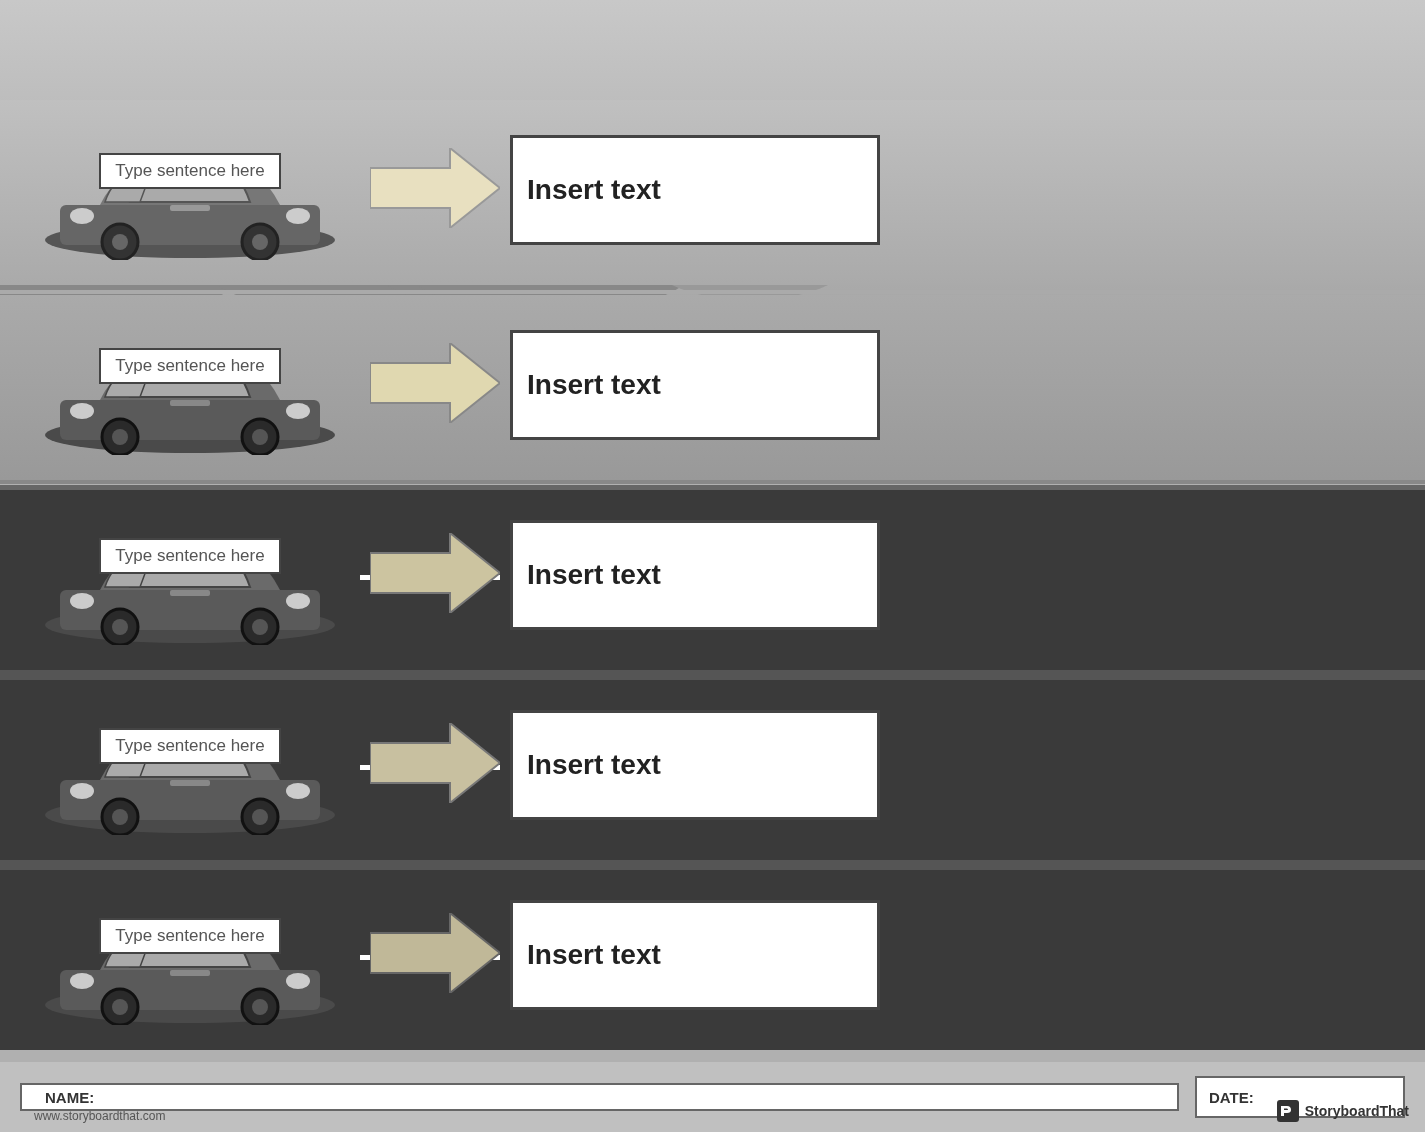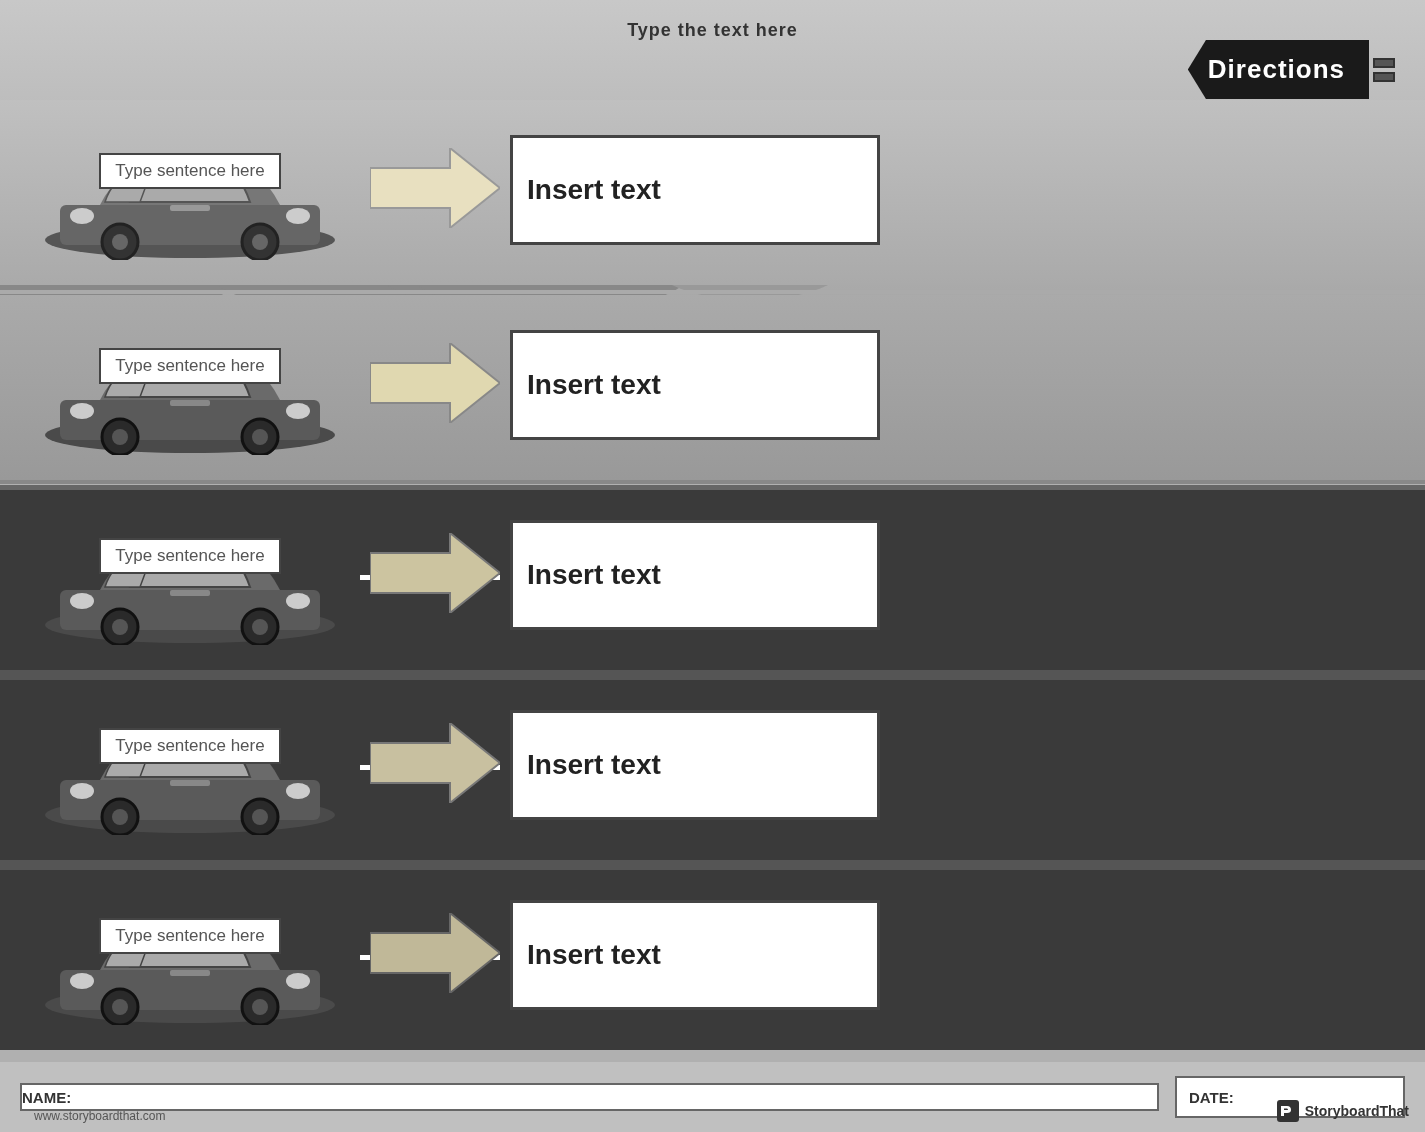--- a/index.html
+++ b/index.html
@@ -105,31 +105,21 @@
 
   <div class="hills">
     <div class="hill hill1"></div>
     <div class="hill hill2"></div>
     <div class="hill hill3"></div>
 
     <div style="position:absolute; width:300px; height:110px; left:400px; top:5px; border-radius:50%; background:#888;"></div>
     <div style="position:absolute; width:200px; height:80px; left:650px; top:20px; border-radius:50%; background:#999;"></div>
   </div>
 
-  <div class="header">
-    <span class="header-title">Type the text here</span>
-  </div>
-
-  <div class="directions-sign">
-    <div class="directions-arrow">Directions</div>
-    <div class="directions-sign-post">
-      <div class="sign-post-dot"></div>
-      <div class="sign-post-dot"></div>
-    </div>
-  </div>
+
 
   <div style="position:absolute; top:100px; left:0; right:0; height:185px; background:linear-gradient(180deg,#c0c0c0 0%,#aaa 100%);"></div>
 
   <div style="position:absolute; top:105px; left:0; right:0; height:170px; display:flex; align-items:center;">
 
     <div style="position:absolute; left:20px; width:340px; height:150px; display:flex; align-items:center; justify-content:center;">
       <svg viewBox="0 0 320 140" width="320" height="140">
 
         <ellipse cx="160" cy="120" rx="145" ry="18" fill="#555"></ellipse>
         <rect x="30" y="85" width="260" height="40" rx="6" fill="#666"></rect>
@@ -326,24 +316,24 @@
         <polygon points="0,20 80,20 80,0 130,40 80,80 80,60 0,60" fill="#c0b898" stroke="#666" stroke-width="2"></polygon>
       </svg>
     </div>
 
     <div style="position:absolute; left:510px; width:370px; height:110px; background:white; border:3px solid #444; display:flex; align-items:center; padding:10px 14px;">
       <span style="font-size:28px; font-weight:bold; color:#222;">Insert text</span>
     </div>
   </div>
 
   <div style="position:absolute; bottom:0; left:0; right:0; height:70px; background:#c0c0c0; display:flex; align-items:center; padding:0 20px; gap:16px;">
-    <div style="flex:1; height:28px; background:white; border:2px solid #666; display:flex; align-items:center; padding:0 0; gap:8px;">
+    <div style="flex:1; height:28px; background:white; border:2px solid #666; display:flex; align-items:center; padding:0 23px; gap:8px;">
       <span style="font-size:15px; font-weight:bold; color:#333;">NAME:</span>
     </div>
-    <div style="width:230px; height:42px; background:white; border:2px solid #666; display:flex; align-items:center; padding:16px 12px; gap:8px;">
+    <div style="width:210px; height:42px; background:white; border:2px solid #666; display:flex; align-items:center; padding:16px 12px; gap:8px;">
       <span style="font-size:15px; font-weight:bold; color:#333;">DATE:</span>
     </div>
   </div>
 
   <div style="position:absolute; bottom:10px; right:16px; display:flex; align-items:center; gap:6px;">
     <svg width="22" height="22" viewBox="0 0 22 22">
       <rect width="22" height="22" rx="3" fill="#333"></rect>
       <path d="M4 16 L4 6 L10 6 Q14 6 14 10 Q14 13 10 13 L7 13 L7 16 Z" fill="white"></path>
       <path d="M7 10 L10 10 Q11 10 11 10 Q11 8.5 10 8.5 L7 8.5 Z" fill="#333"></path>
     </svg>

